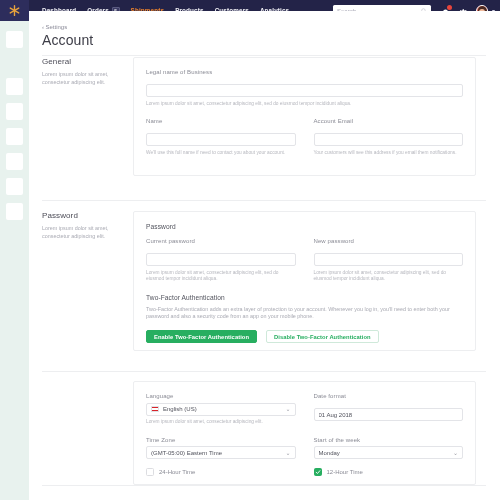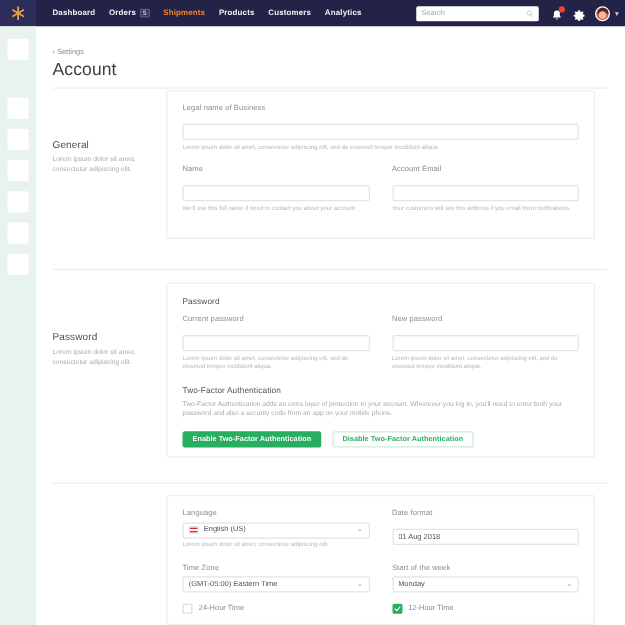--- a/index.html
+++ b/index.html
@@ -64,37 +64,37 @@
   .rail {
     position: absolute; left: 0; top: 21px; width: 29px; height: 479px;
     background: #e8f2ee;
   }
   .rail-tile {
     position: absolute; left: 6px; width: 17px; height: 17px;
     background: #ffffff; border-radius: 2px;
   }
 
   
-  .page { position: absolute; left: 29px; top: 26px; width: 471px; height: 430px; background:#fff; }
+  .page { position: absolute; left: 29px; top: 11px; width: 471px; height: 430px; background:#fff; }
   .breadcrumb {
     position: absolute; left: 13px; top: 13px;
     font-size: 6px; color: #8b8b99; cursor: pointer;
   }
   .breadcrumb .chev { margin-right: 1.5px; }
   .page-title {
     position: absolute; left: 13px; top: 21px;
     font-size: 14px; color: #3d3d47; font-weight: 400; letter-spacing: .1px;
   }
   .title-rule {
     position: absolute; left: 13px; top: 44px; width: 444px; height: 1px; background: #edeef0;
   }
 
   
   .section { position: absolute; left: 0; width: 471px; }
-  .sec-left { position: absolute; left: 13px; top: 0; width: 92px; margin-top: 39px; }
+  .sec-left { position: absolute; left: 13px; top: 0; width: 92px; }
   .sec-title { font-size: 8px; color: #4c4c57; margin-bottom: 4px; letter-spacing:.1px; }
   .sec-desc { font-size: 5.4px; color: #a9aab3; line-height: 8px; }
   .card {
     position: absolute; left: 104px; top: 0; width: 343px;
     background: #ffffff; border: 1px solid #edeef0; border-radius: 2px;
   }
   .sec-rule { position:absolute; left:13px; width:444px; height:1px; background:#edeef0; }
 
   .field-label { font-size: 6px; color: #8a8b95; margin-bottom: 3.5px; letter-spacing:.1px; }
   .card-head { font-size: 6.6px; color: #51525c; margin-bottom: 8px; letter-spacing:.1px; }

